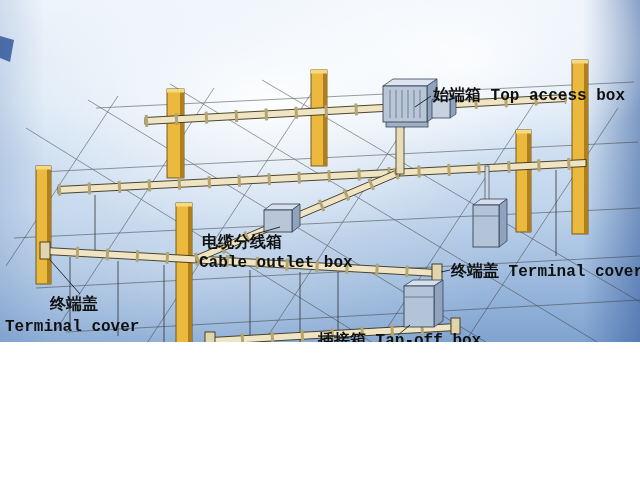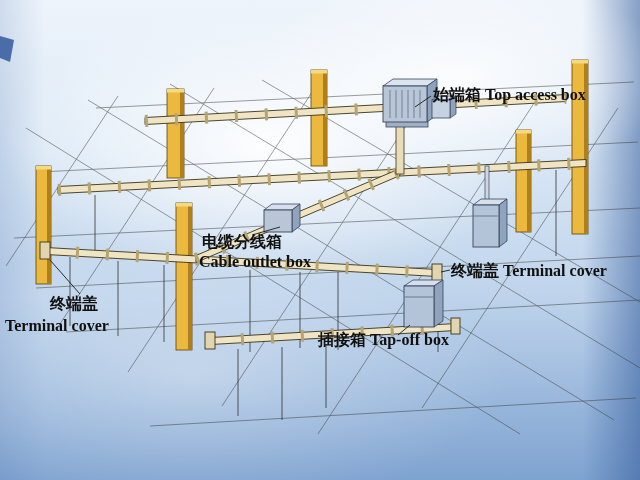--- a/index.html
+++ b/index.html
@@ -1,26 +1,26 @@
 <!DOCTYPE html>
 <html><head>
 <meta charset="utf-8">
 <style>
   html,body{margin:0;padding:0;}
   .stage{
     position:relative;
-    width:640px;height:480px;
+    width:640px;height:342px;
     overflow:hidden;
     background:
       radial-gradient(ellipse 380px 200px at 42% 30%, rgba(255,255,255,.95), rgba(255,255,255,0) 70%),
       radial-gradient(ellipse 300px 150px at 72% 16%, rgba(255,255,255,.85), rgba(255,255,255,0) 70%),
       radial-gradient(ellipse 420px 180px at 30% 78%, rgba(255,255,255,.35), rgba(255,255,255,0) 75%),
       linear-gradient(90deg, rgba(90,125,180,.20) 0%, rgba(90,125,180,0) 7%, rgba(90,125,180,0) 91%, rgba(50,90,155,.55) 100%),
       linear-gradient(180deg, #eef4fb 0%, #dcE9f6 30%, #bed3eb 62%, #95b4da 86%, #7fa3d0 100%);
-    font-family:Liberation Serif, serif;
+    font-family:Liberation Mono, monospace;
   }
   svg{position:absolute;left:0;top:0;}
   text{font-weight:bold;font-size:16px;fill:#101010;}
 </style>
 </head>
 <body>
 
 <div class="stage">
 <svg width="640" height="480" viewBox="0 0 640 480">
 

